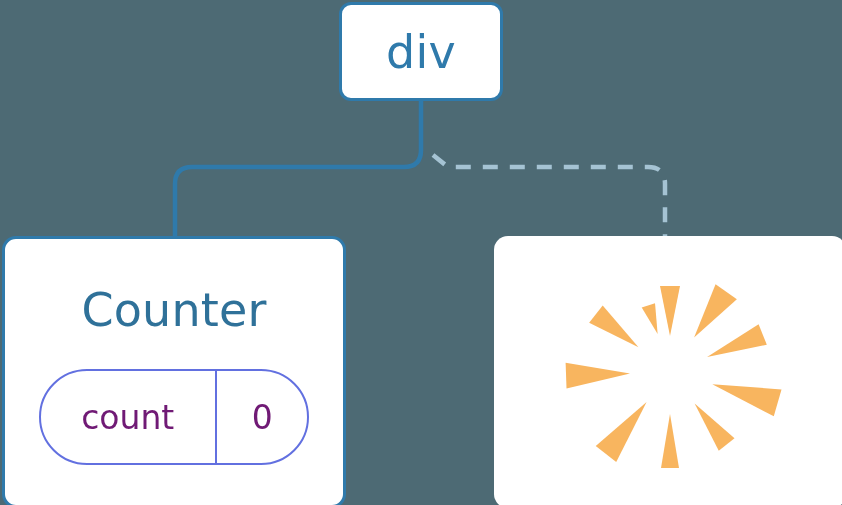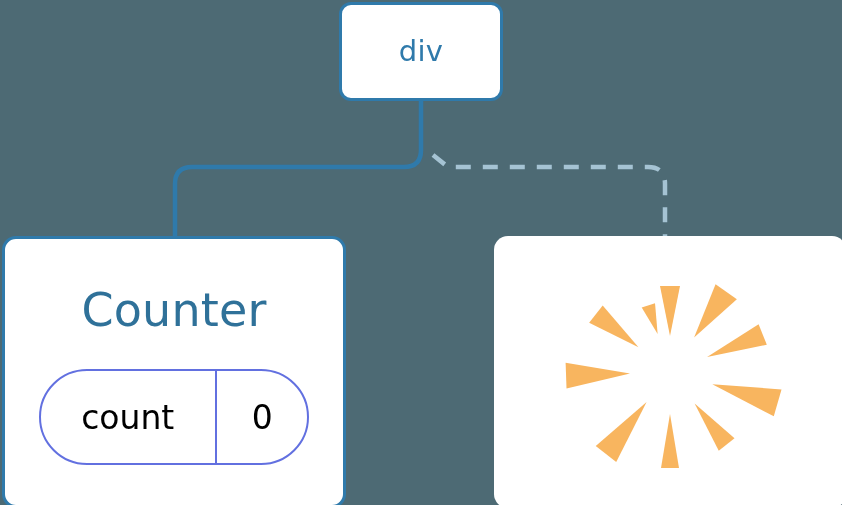--- a/index.html
+++ b/index.html
@@ -46,21 +46,21 @@
     top: 2px;
     width: 164px;
     height: 99px;
     border-radius: 12px;
     display: flex;
     align-items: center;
     justify-content: center;
   }
   #node-div .node-title {
     color: #2f7aab;
-    font-size: 29px;
+    font-size: 46px;
     letter-spacing: 0.3px;
     line-height: 1;
     white-space: nowrap;
   }
 
   
   #node-counter {
     left: 2px;
     top: 236px;
     width: 344px;
@@ -88,21 +88,21 @@
     border: 2.5px solid #6270e0;
     border-radius: 48px;
     box-sizing: border-box;
     overflow: hidden;
   }
   .state-pill .pill-key,
   .state-pill .pill-val {
     display: flex;
     align-items: center;
     justify-content: center;
-    color: #000000;
+    color: #701a75;
     font-size: 33px;
     line-height: 1;
   }
   .state-pill .pill-key {
     width: 174px;
   }
   .state-pill .pill-divider {
     width: 2.5px;
     background: #6270e0;
     flex: none;

